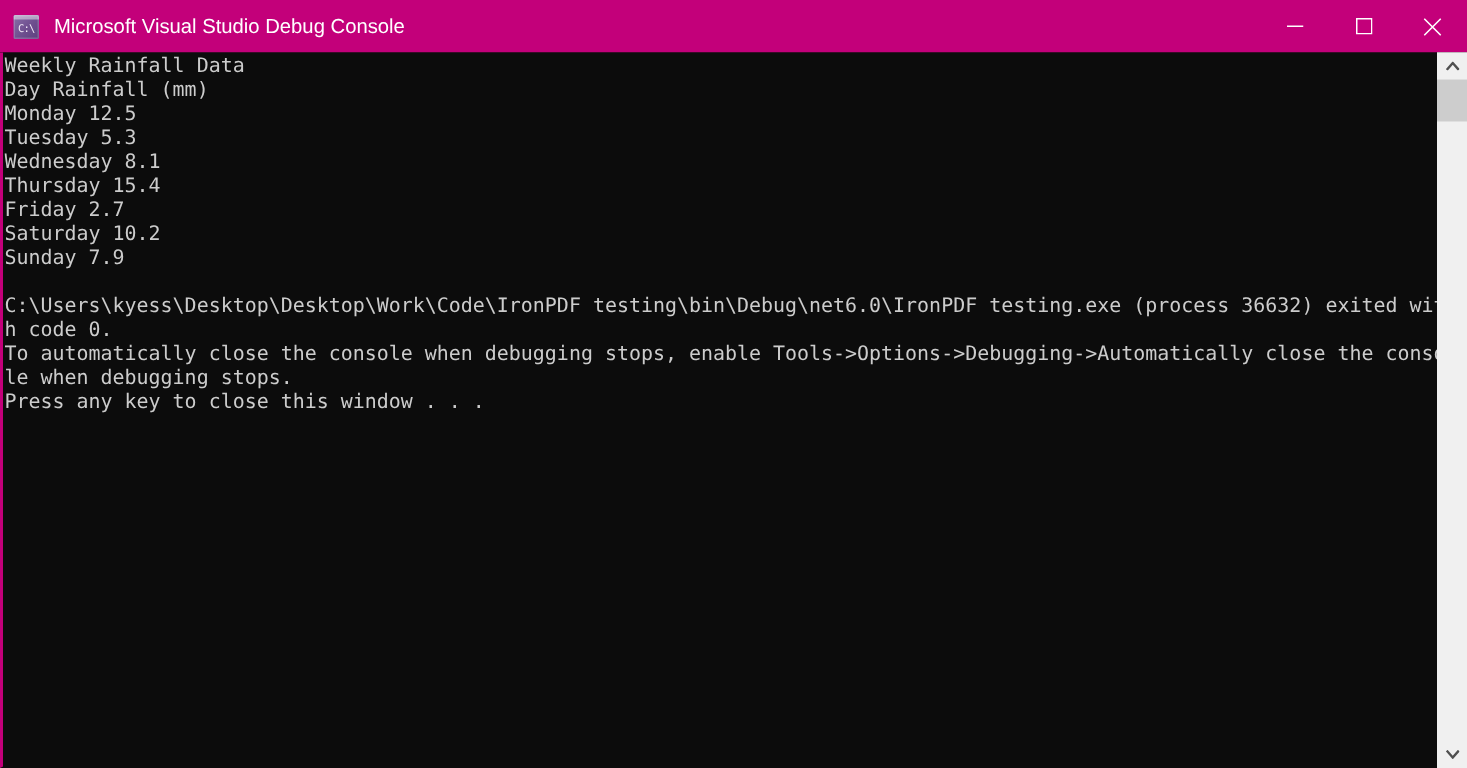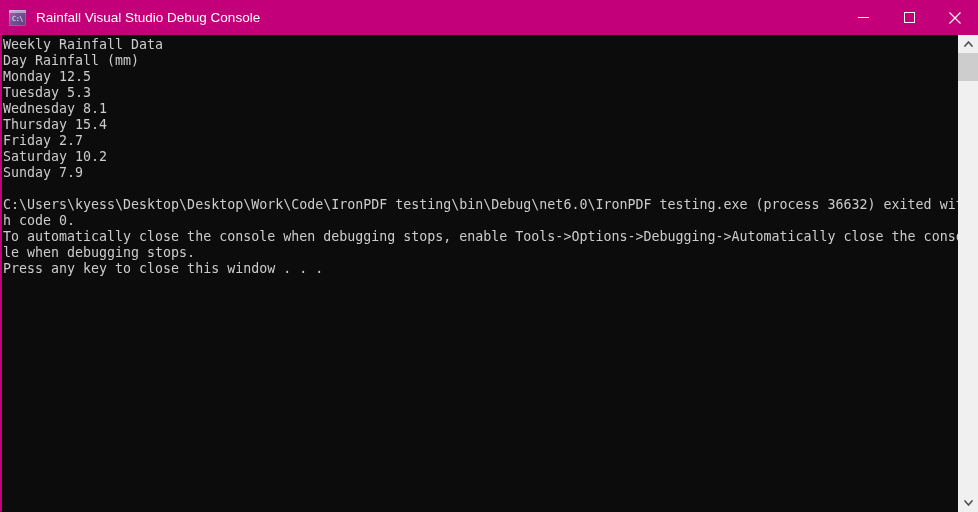--- a/index.html
+++ b/index.html
@@ -168,21 +168,21 @@
 <body>
 
 <div id="window">
 
   <div id="titlebar">
     <div id="title-left">
       <div class="app-icon">
         <div class="bar"></div>
         <div class="prompt">C:\</div>
       </div>
-      <div id="title-text">Rainfall Visual Studio Debug Console</div>
+      <div id="title-text">Microsoft Visual Studio Debug Console</div>
     </div>
 
     <div id="window-controls">
       <div class="winbtn">
         <svg width="11" height="11" viewBox="0 0 11 11" aria-hidden="true">
           <rect x="0" y="5" width="11" height="1" fill="#ffffff"></rect>
         </svg>
       </div>
       <div class="winbtn">
         <svg width="11" height="11" viewBox="0 0 11 11" aria-hidden="true">

